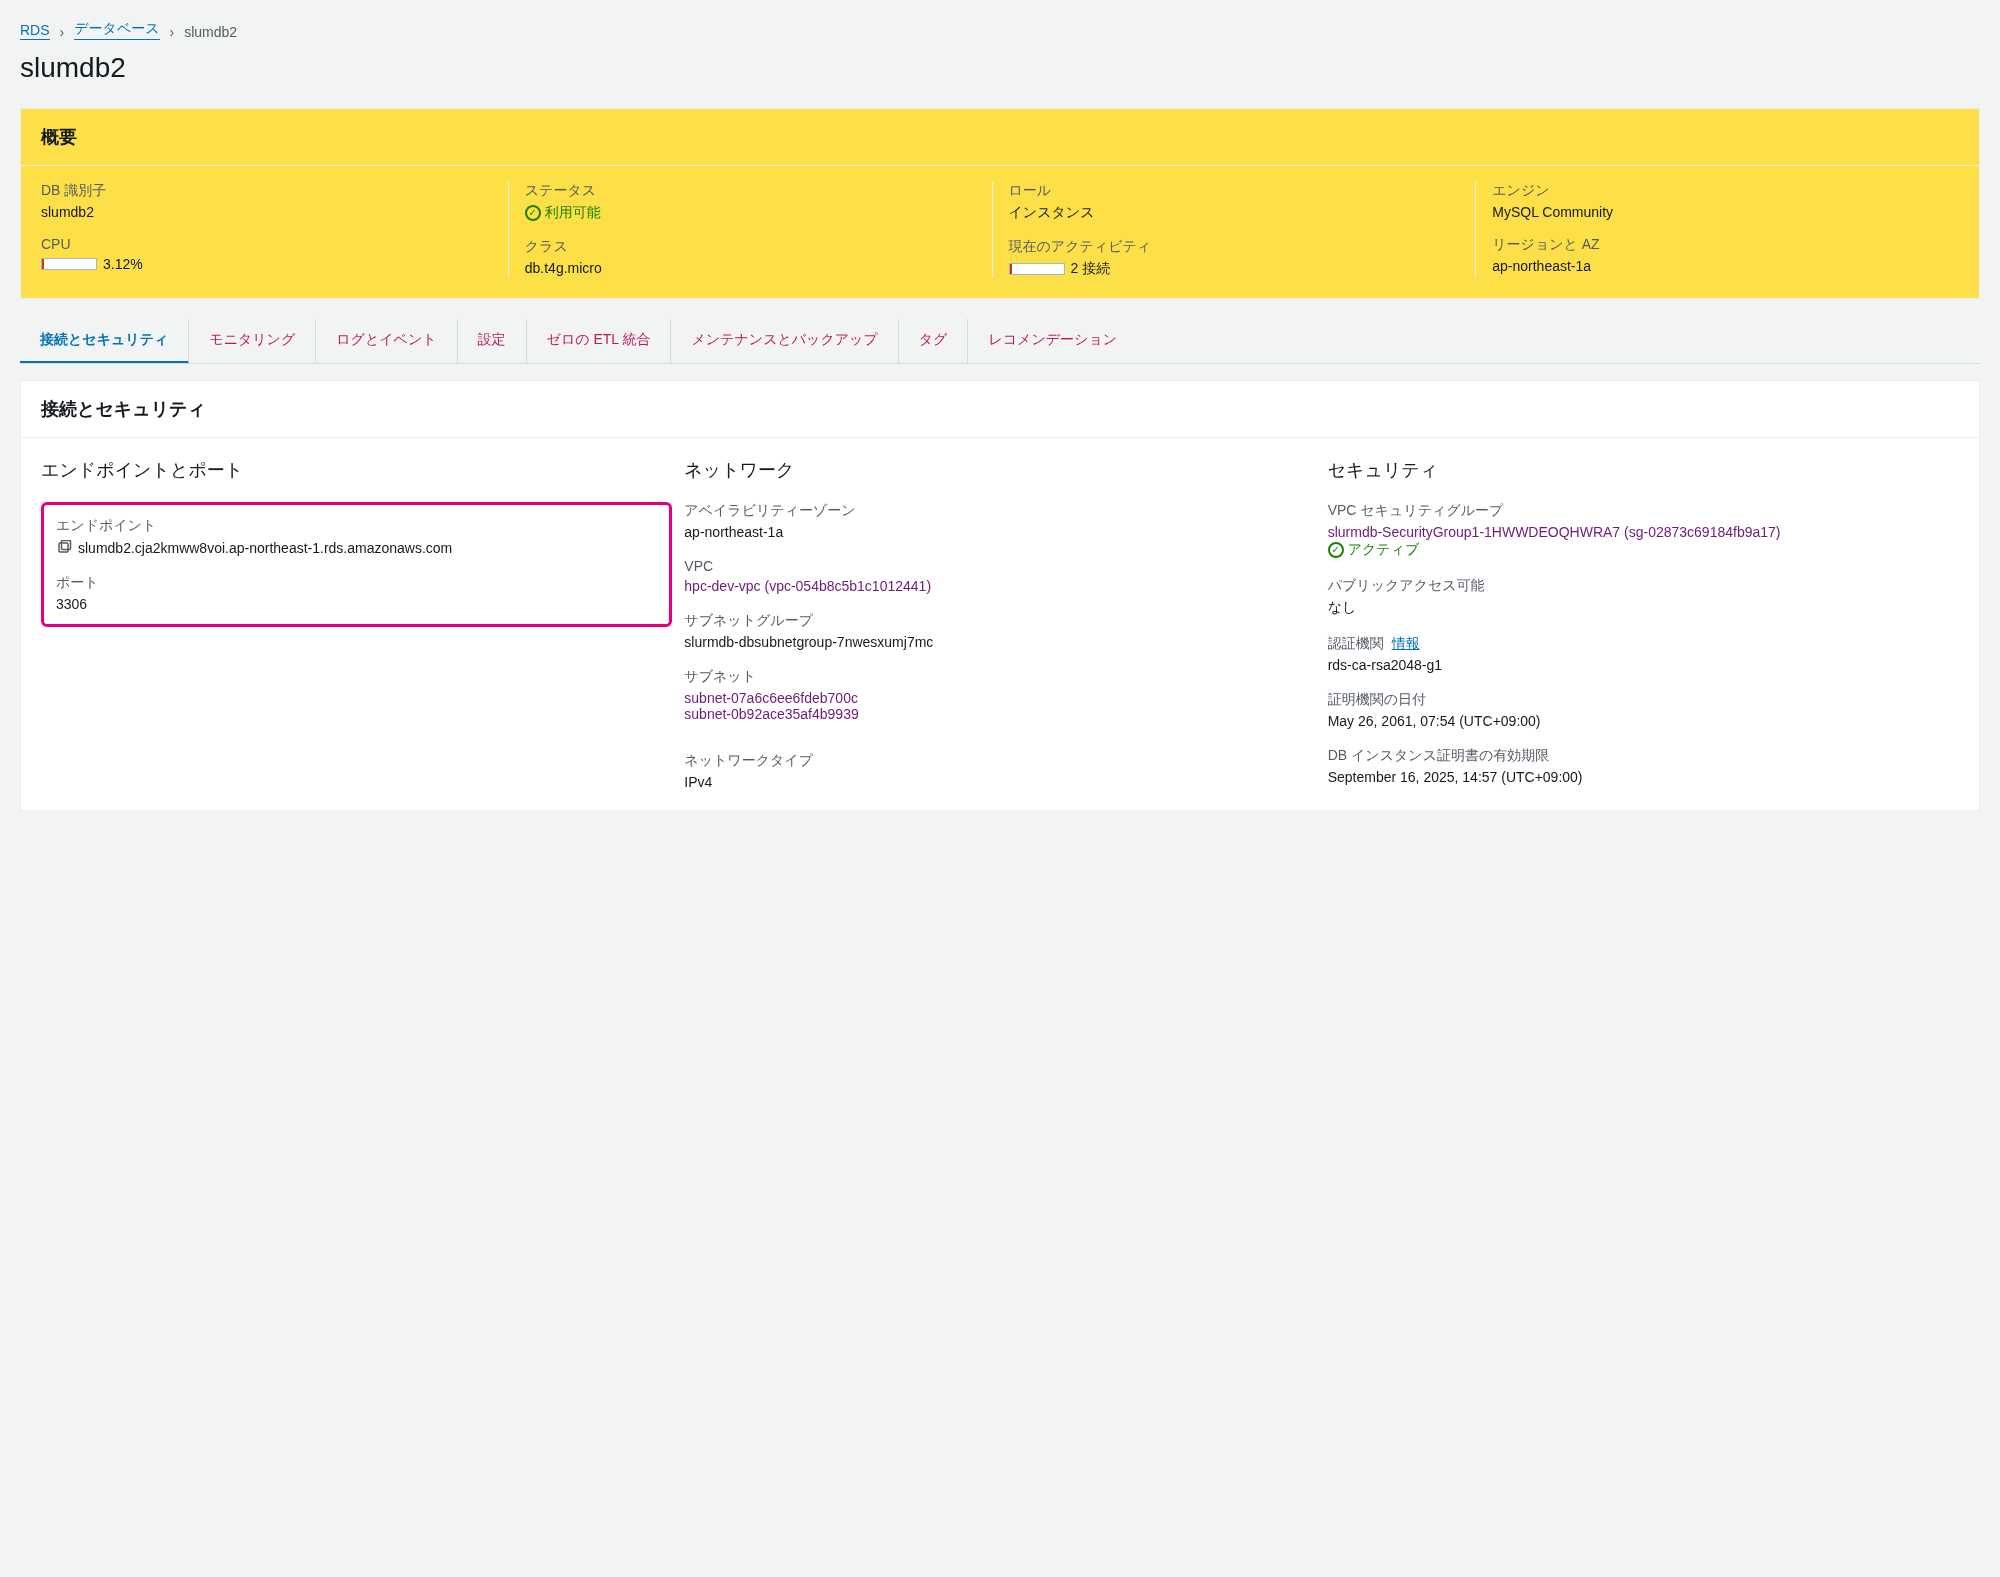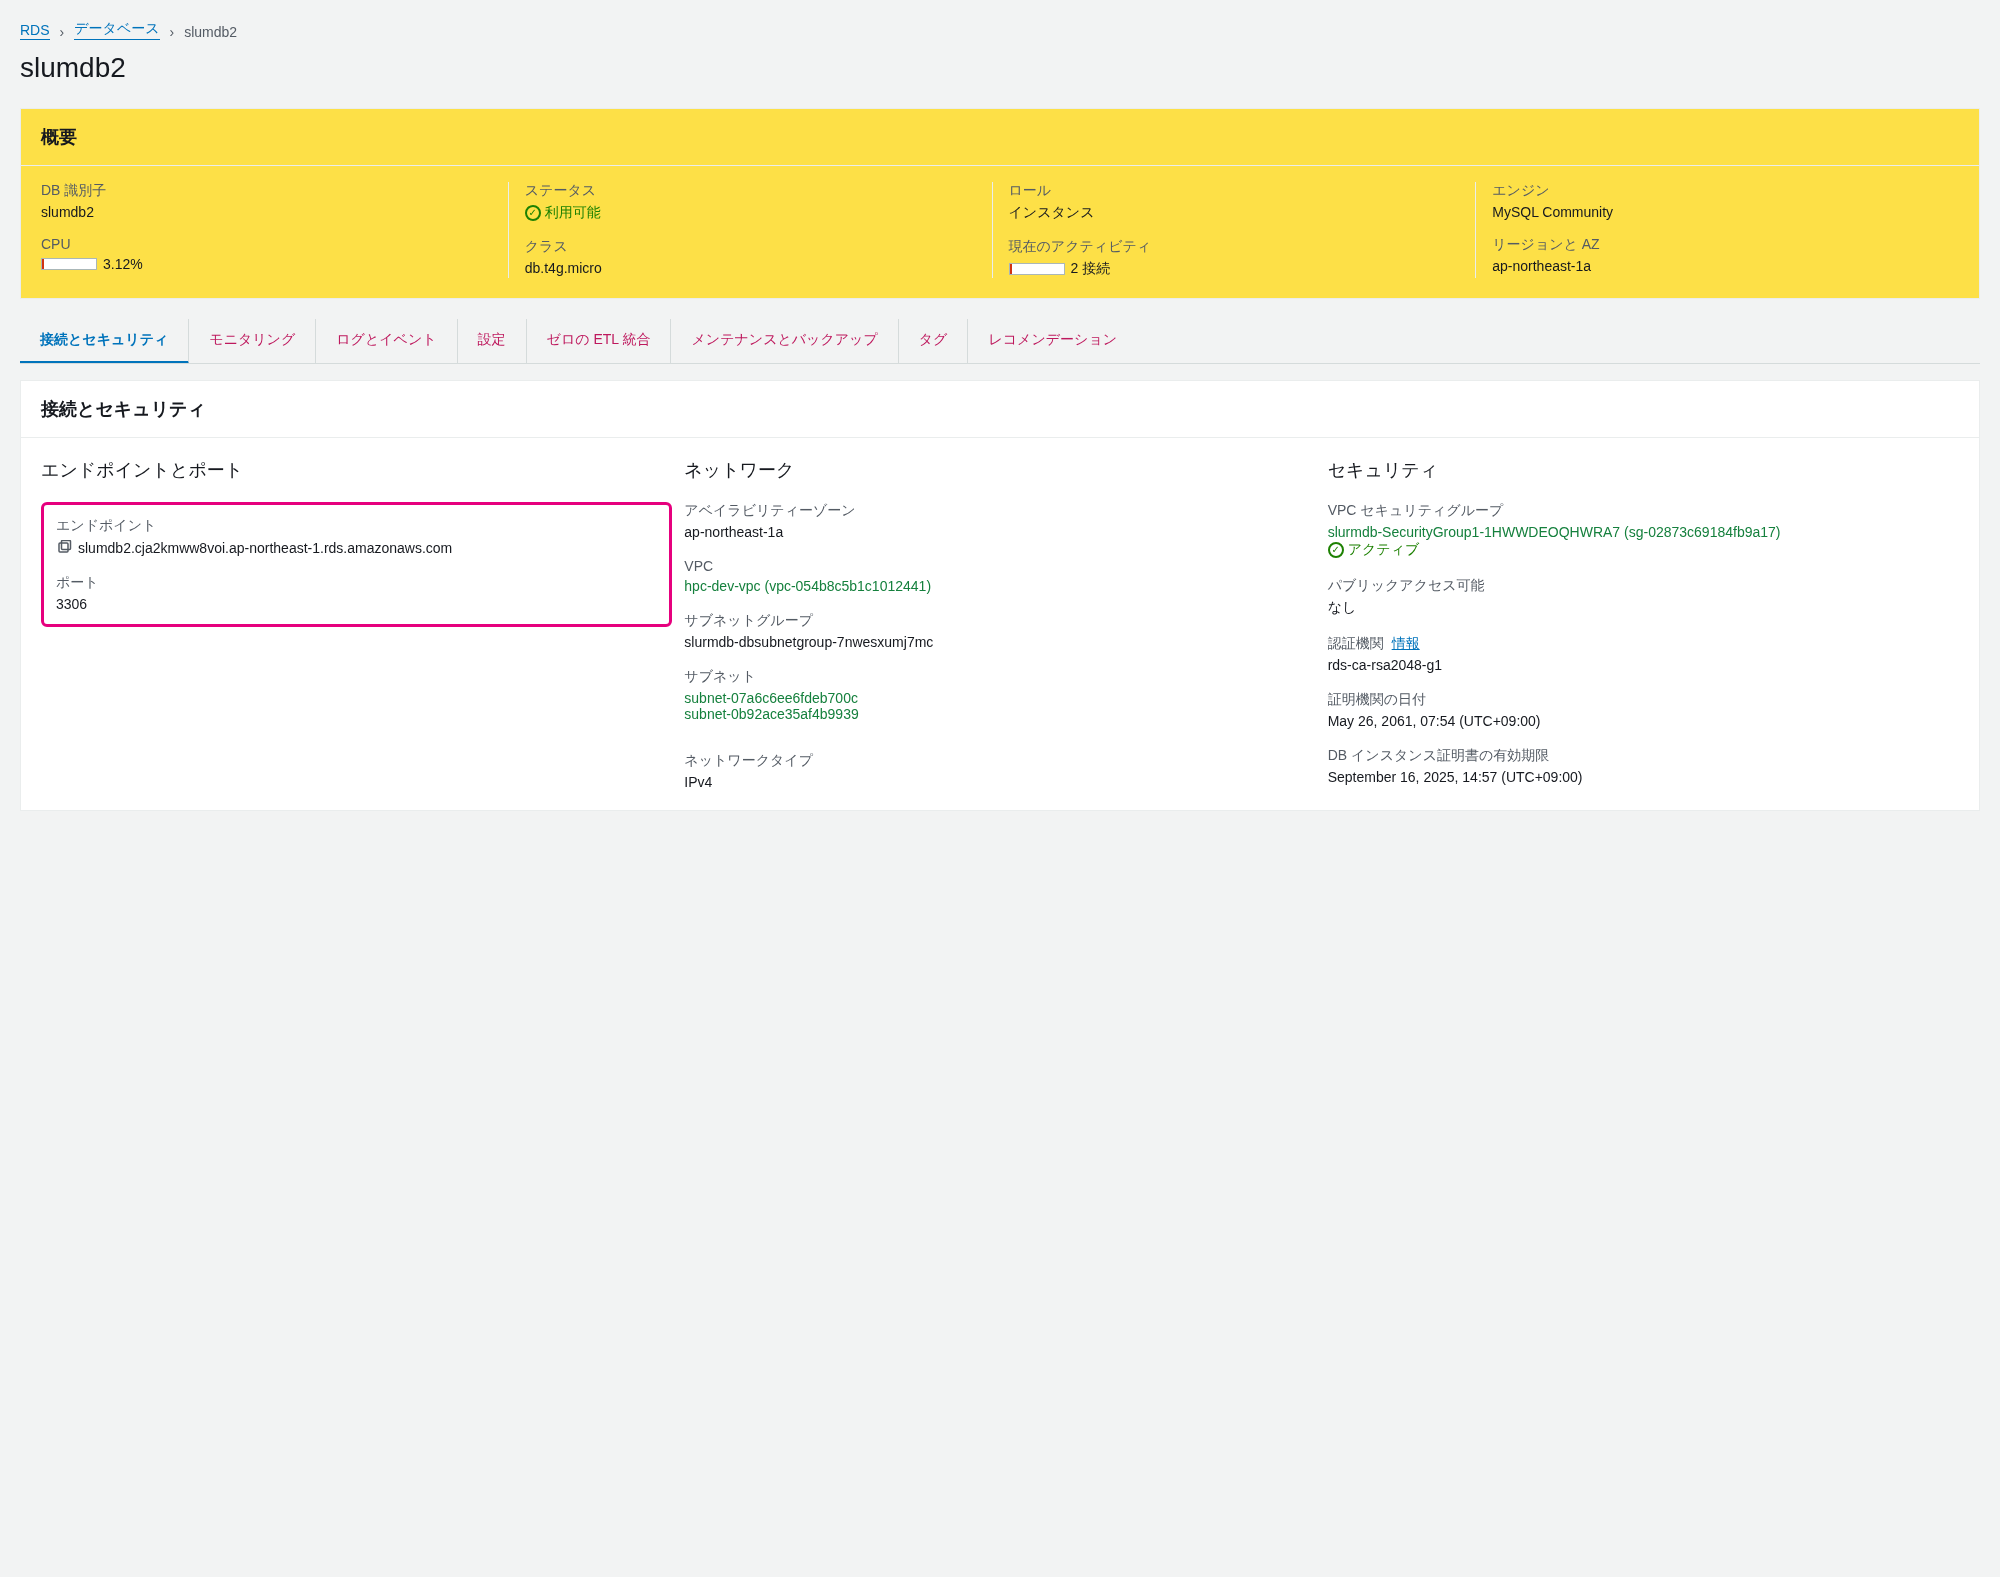--- a/index.html
+++ b/index.html
@@ -108,21 +108,21 @@
 }
 .subheading { font-size: 18px; font-weight: 400; margin-bottom: 20px; }
 
 .field { margin-bottom: 18px; }
 .field:last-child { margin-bottom: 0; }
 .field-label { color: #545b64; font-size: 14px; margin-bottom: 4px; display: flex; align-items: center; gap: 8px; }
 .field-value { color: #16191f; font-size: 14px; word-break: break-all; }
 .field-value.with-icon { display: flex; align-items: center; gap: 6px; }
 
 
-.link { color: #15803d; text-decoration: none; }
+.link { color: #701a75; text-decoration: none; }
 .info-link { color: #0073bb; font-weight: 400; font-size: 14px; }
 
 
 .hl-box {
   border: 3px solid #e6007e;
   border-radius: 6px;
   padding: 12px;
   margin-bottom: 28px;
 }
 

